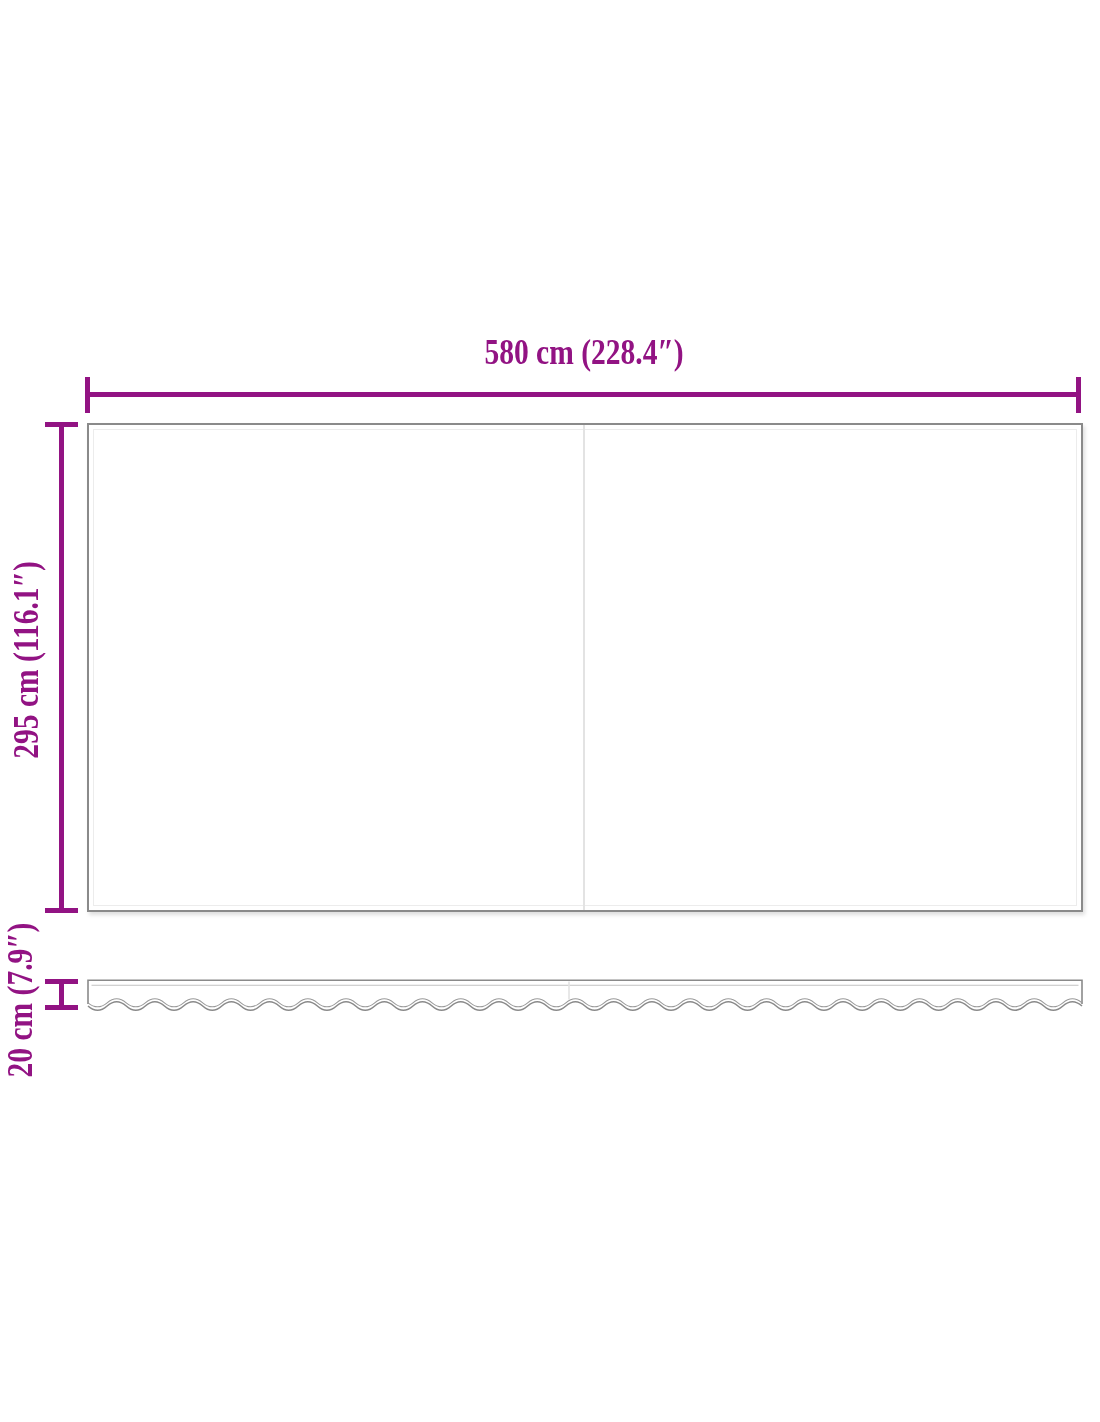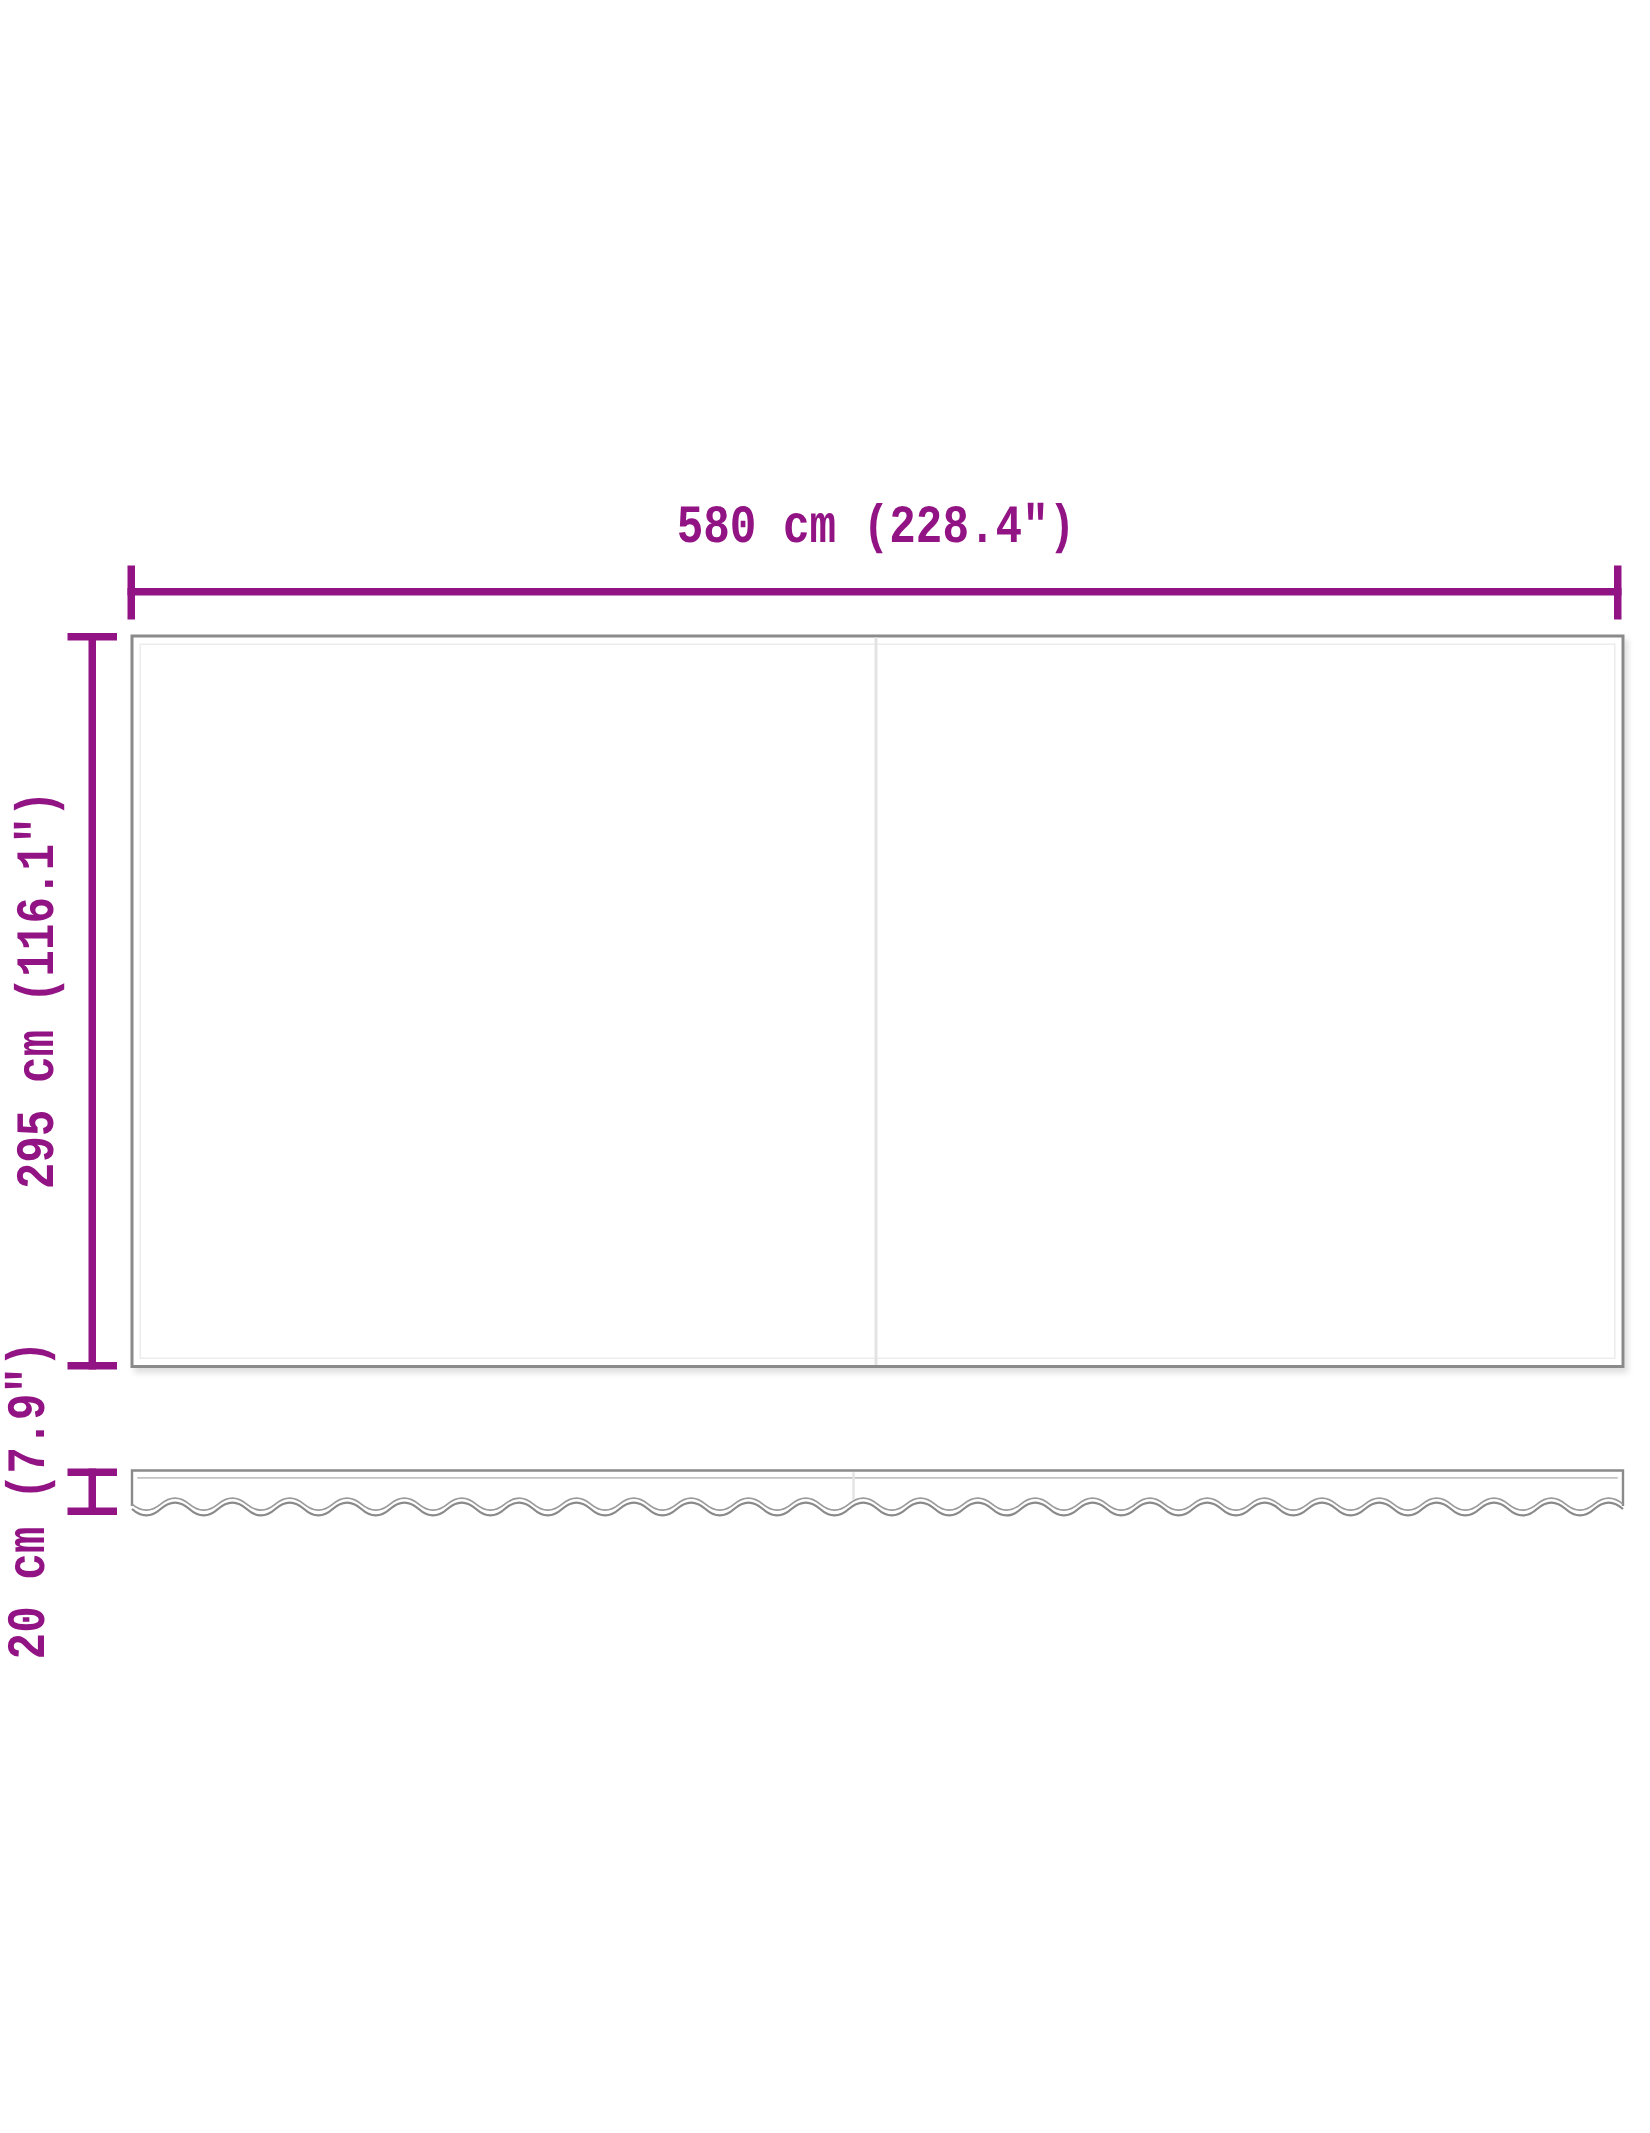--- a/index.html
+++ b/index.html
@@ -8,21 +8,21 @@
     --inner:#ececec;
     --seam:#e3e3e3;
     --bg:#ffffff;
   }
   html,body{margin:0;padding:0;background:var(--bg);}
   .canvas{
     position:relative;
     width:1100px;height:1422px;
     background:var(--bg);
     overflow:hidden;
-    font-family:Liberation Mono, monospace;
+    font-family:Liberation Serif, serif;
   }
   
   .dim-label{
     position:absolute;
     font-weight:700;
     font-size:36px;
     color:var(--accent);
     white-space:nowrap;
     line-height:1;
   }

